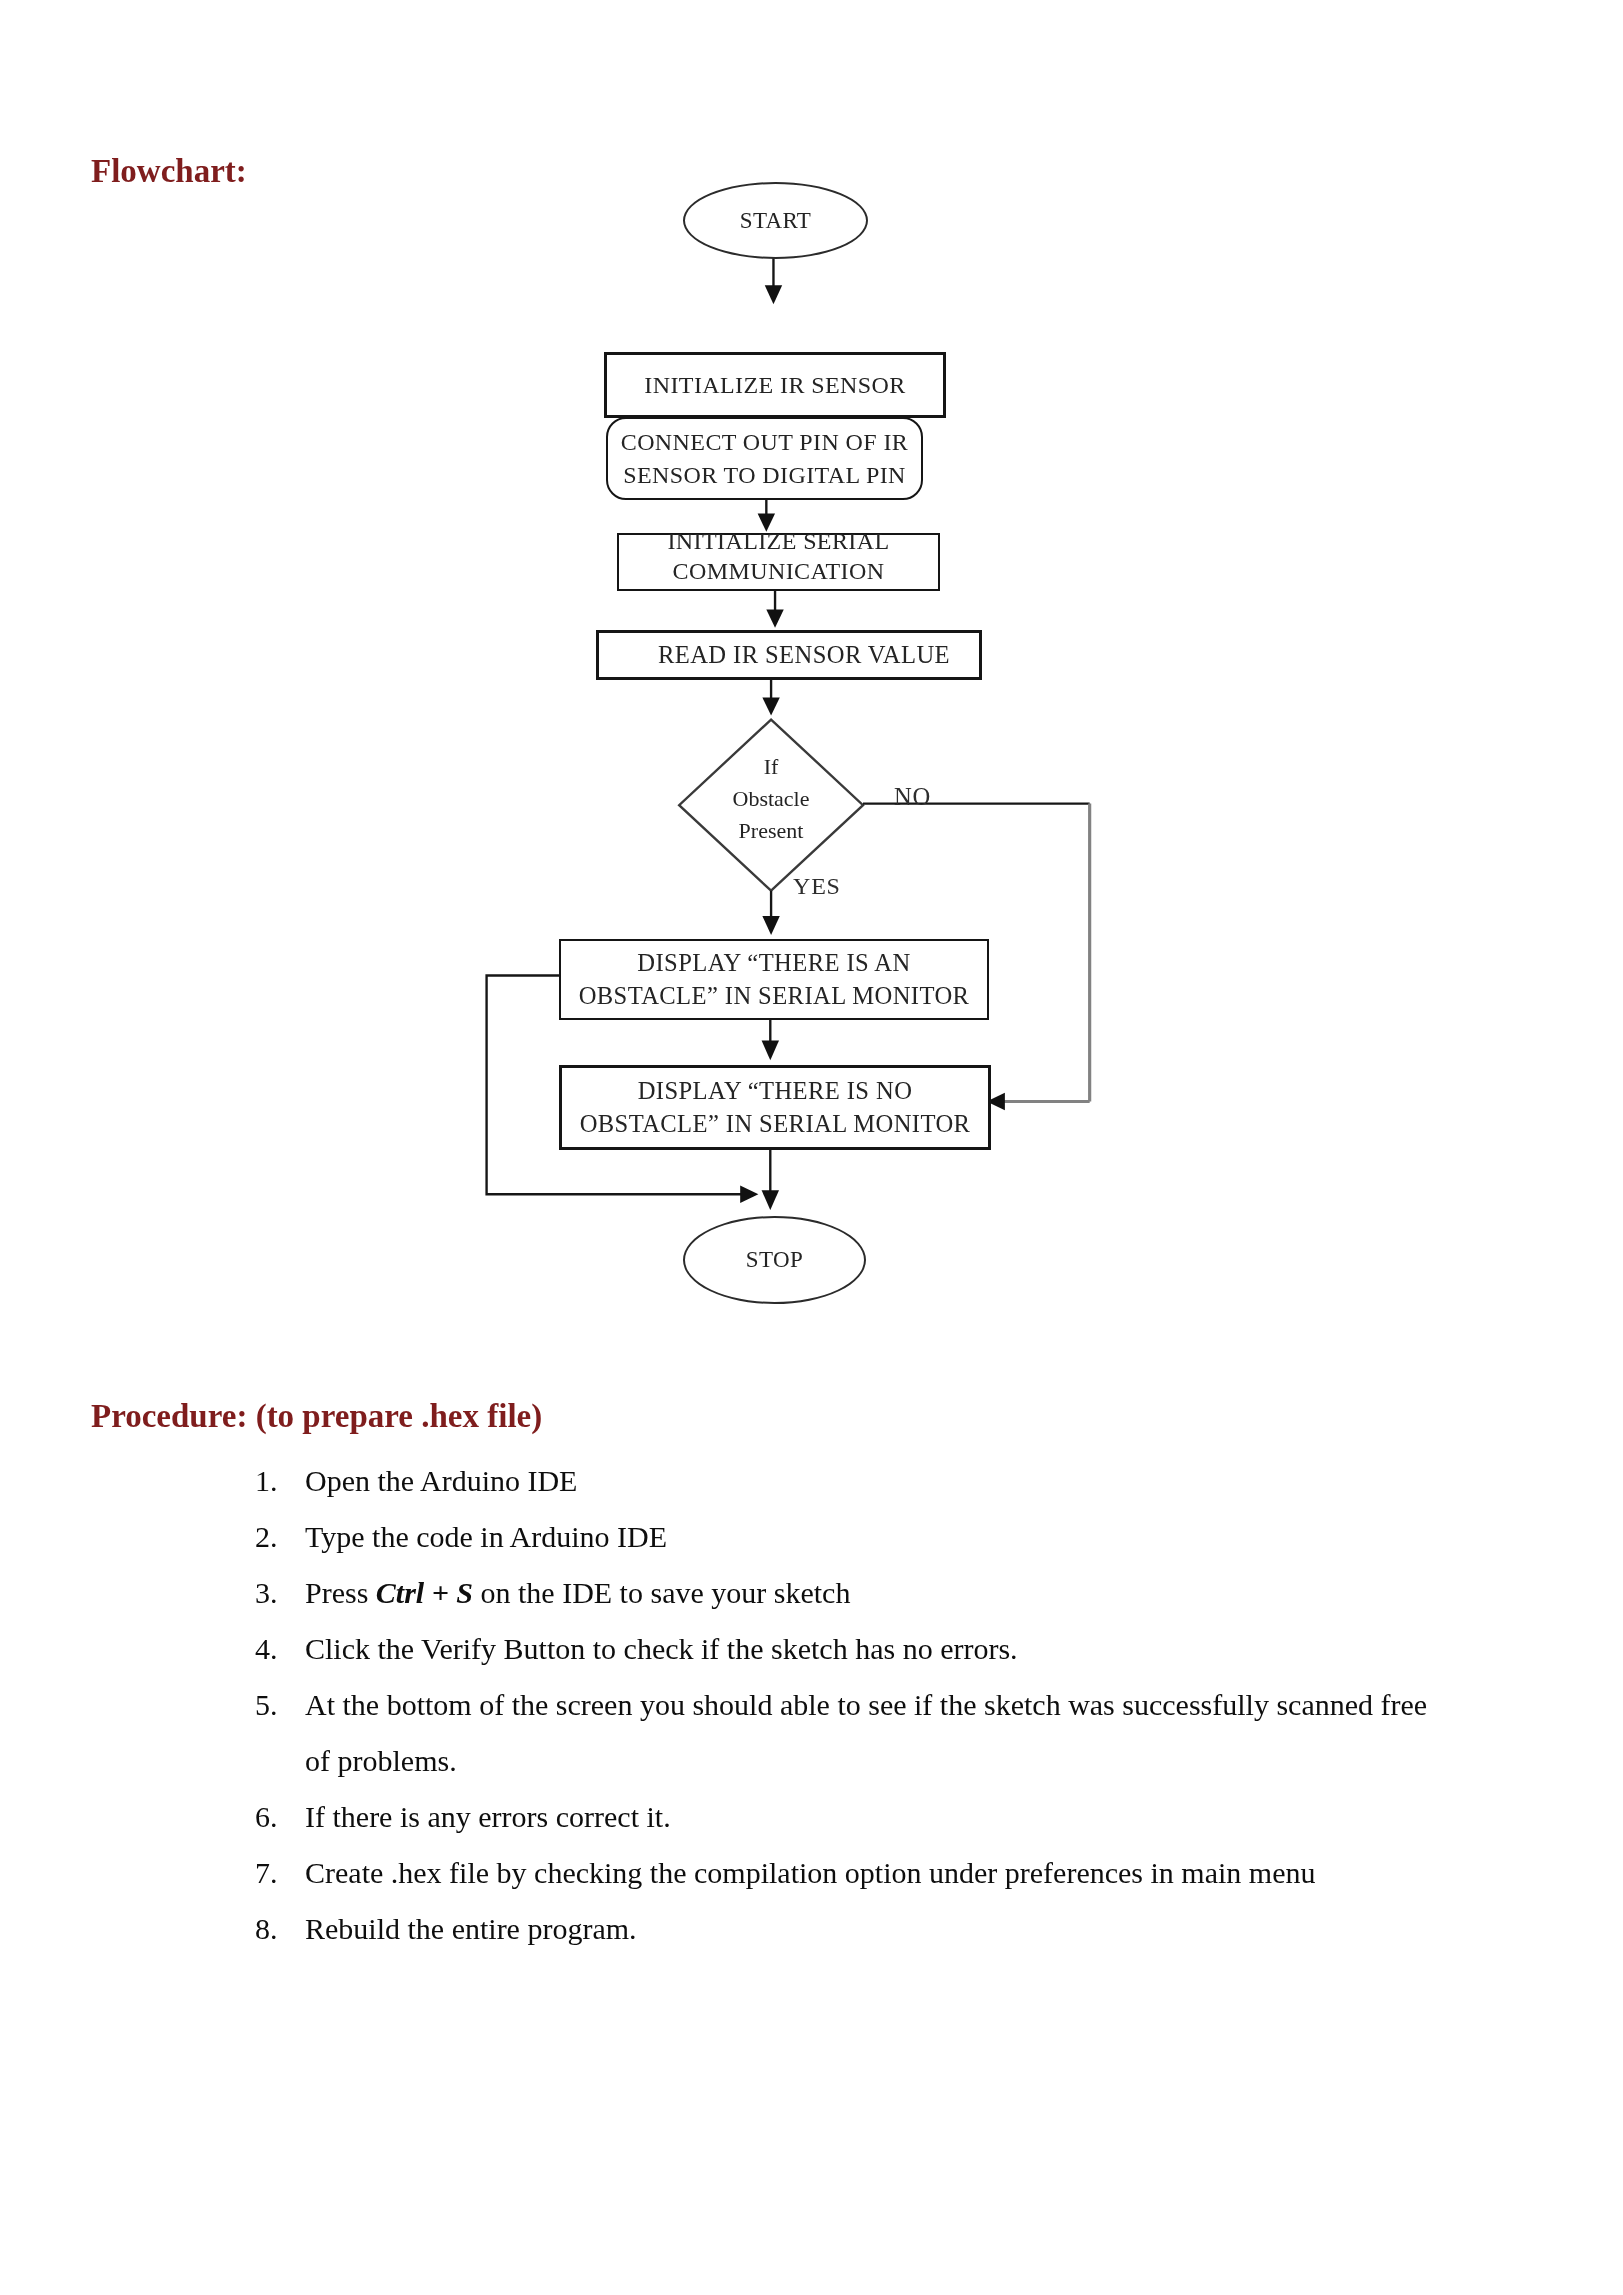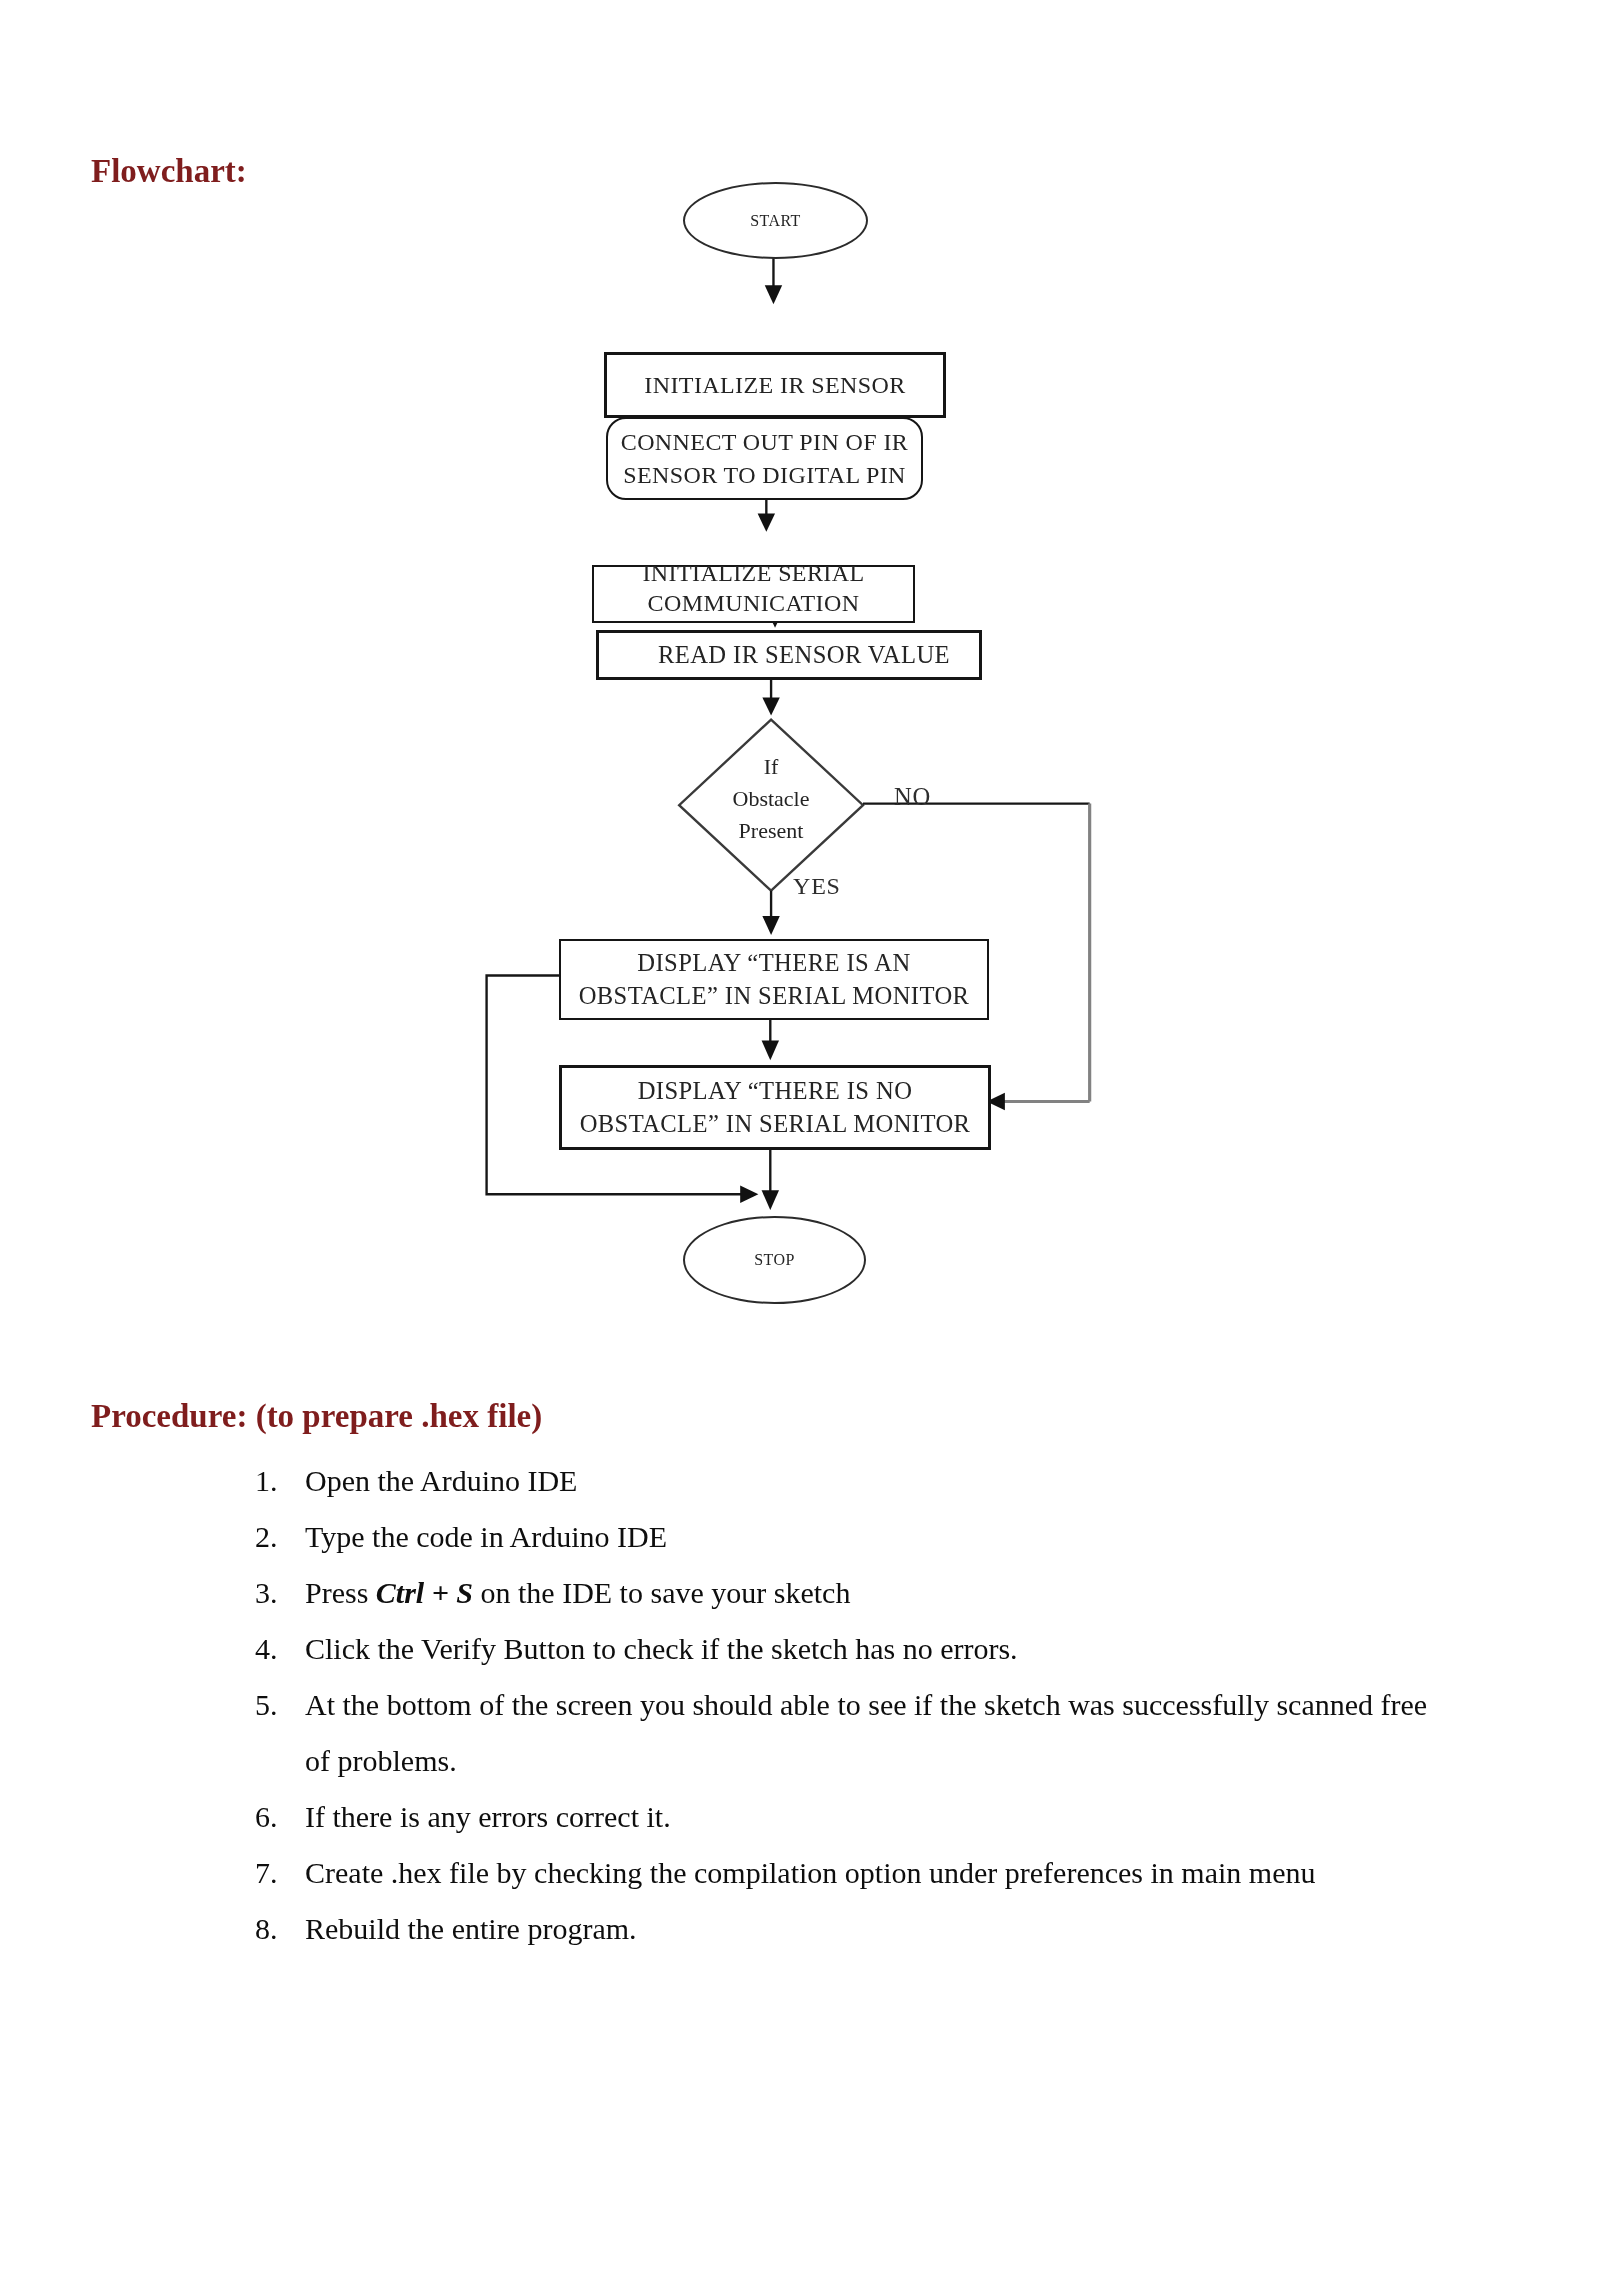--- a/index.html
+++ b/index.html
@@ -6,28 +6,28 @@
   html,body{margin:0;padding:0;background:#ffffff;}
   body{width:1623px;height:2295px;position:relative;font-family:"Liberation Serif","DejaVu Serif",serif;color:#141414;}
   .page{position:absolute;left:0;top:0;width:1623px;height:2295px;background:#ffffff;overflow:hidden;}
 
   .h1{position:absolute;font-weight:bold;font-size:33px;line-height:38px;white-space:nowrap;color:#7f1d1d;}
 
   .connectors{position:absolute;left:0;top:0;width:1623px;height:2295px;pointer-events:none;}
 
   .node{position:absolute;display:flex;flex-direction:column;align-items:center;justify-content:center;
         text-align:center;background:#ffffff;color:#242424;letter-spacing:0.4px;}
-  .oval{border:2.4px solid #2b2b2b;border-radius:50%;font-size:16px;text-align:center;}
+  .oval{border:2.4px solid #2b2b2b;border-radius:50%;font-size:23px;text-align:center;}
   .rect{border:2.4px solid #151515;}
   .rect.thick{border-width:3.2px;}
   .ln{display:block;white-space:nowrap;}
 
   .box1{left:604px;top:304px;width:336px;height:60px;font-size:24px;margin-top:48px;}
   .box2{left:606px;top:417px;width:313px;height:79px;font-size:24px;line-height:33px;border-radius:20px;}
-  .box3{left:592px;top:533px;width:319px;height:54px;font-size:24px;line-height:30px;margin-top:32px;}
+  .box3{left:617px;top:533px;width:319px;height:54px;font-size:24px;line-height:30px;}
   .box3 .shift{margin-top:-12.7px;}
   .box4{left:596px;top:630px;width:350px;height:44px;font-size:24.6px;padding-left:30px;}
   .boxan{left:559px;top:939px;width:426px;height:77px;font-size:24.6px;line-height:32.5px;}
   .boxno{left:559px;top:1065px;width:426px;height:79px;font-size:24.6px;line-height:32.5px;}
 
   .start{left:683px;top:182px;width:181px;height:73px;}
   .stop{left:683px;top:1216px;width:179px;height:84px;}
 
   .dtext{position:absolute;left:679px;top:751px;width:184px;text-align:center;
          font-size:22px;line-height:32px;color:#242424;}

